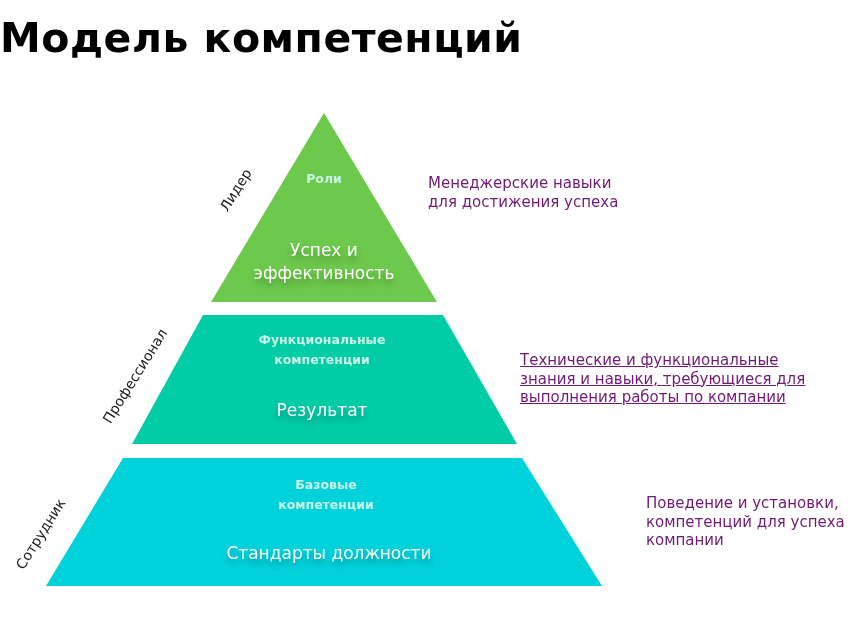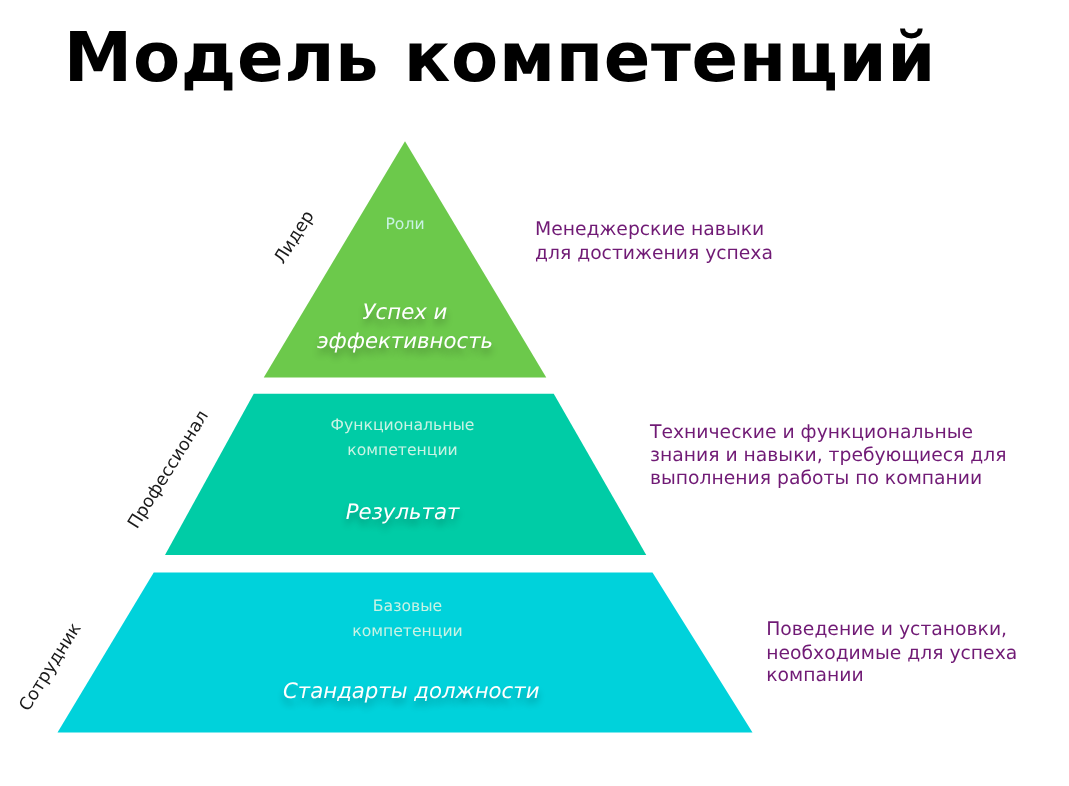--- a/index.html
+++ b/index.html
@@ -1,34 +1,33 @@
 <!DOCTYPE html>
 <html><head>
 <meta charset="utf-8">
 <style>
   html, body { margin: 0; padding: 0; }
   body {
     width: 855px; height: 629px; background: #ffffff; position: relative; overflow: hidden;
     font-family: "Liberation Sans", "DejaVu Sans", sans-serif; color: #1a1a1a;
   }
   .title {
-    position: absolute; left: 0; width: 800px; top: 14px; text-align: center;
-    font-family: "DejaVu Sans", sans-serif; font-weight: bold; font-size: 55px; letter-spacing: 0.5px;
+    position: absolute; left: 0; width: 800px; top: 14px; 
+    font-family: "DejaVu Sans", sans-serif; font-weight: bold; font-size: 41px; letter-spacing: 0.5px;
     color: #000;
   }
   svg.pyr { position: absolute; left: 0; top: 0; }
   .tier-label {
-    position: absolute; text-align: center; color: #c9f3e4; font-weight: normal;
+    position: absolute; text-align: center; color: #c9f3e4; font-weight: bold;
     font-family: "DejaVu Sans", sans-serif; font-size: 12.5px; line-height: 20px;
   }
   .tier-main {
     position: absolute; text-align: center; color: #ffffff;
     font-family: "DejaVu Sans", sans-serif; font-size: 17px; line-height: 23px;
     text-shadow: 0 5px 6px rgba(0,0,0,0.28);
-    font-style: italic;
   }
   .desc {
     position: absolute; font-family: "DejaVu Sans", sans-serif; font-size: 15px; line-height: 18.5px; color: #701a75;
   }
   .side {
     position: absolute; font-family: "DejaVu Sans", sans-serif; font-size: 14px; color: #1a1a1a;
     transform-origin: left bottom; white-space: nowrap;
   }
 </style>
 </head>
@@ -61,22 +60,22 @@
 <div class="tier-main" style="left:184px; top:542px; width:290px;">Стандарты должности</div>
 
 <div class="side" style="left:230px; top:198px; transform: rotate(-58deg);">Лидер</div>
 <div class="side" style="left:113px; top:410px; transform: rotate(-58deg);">Профессионал</div>
 <div class="side" style="left:26px; top:556px; transform: rotate(-58deg);">Сотрудник</div>
 
 <div class="desc" style="left:428px; top:174px;">
   <div>Менеджерские навыки</div>
   <div>для достижения успеха</div>
 </div>
-<div class="desc" style="left:520px; top:336px;">
+<div class="desc" style="left:520px; top:351px;text-decoration:underline;">
   <div>Технические и функциональные</div>
   <div>знания и навыки, требующиеся для</div>
   <div>выполнения работы по компании</div>
 </div>
-<div class="desc" style="left:613px; top:494px;">
+<div class="desc" style="left:646px; top:494px;">
   <div>Поведение и установки,</div>
-  <div>необходимые для успеха</div>
+  <div>компетенций для успеха</div>
   <div>компании</div>
 </div>
 
 </body></html>

